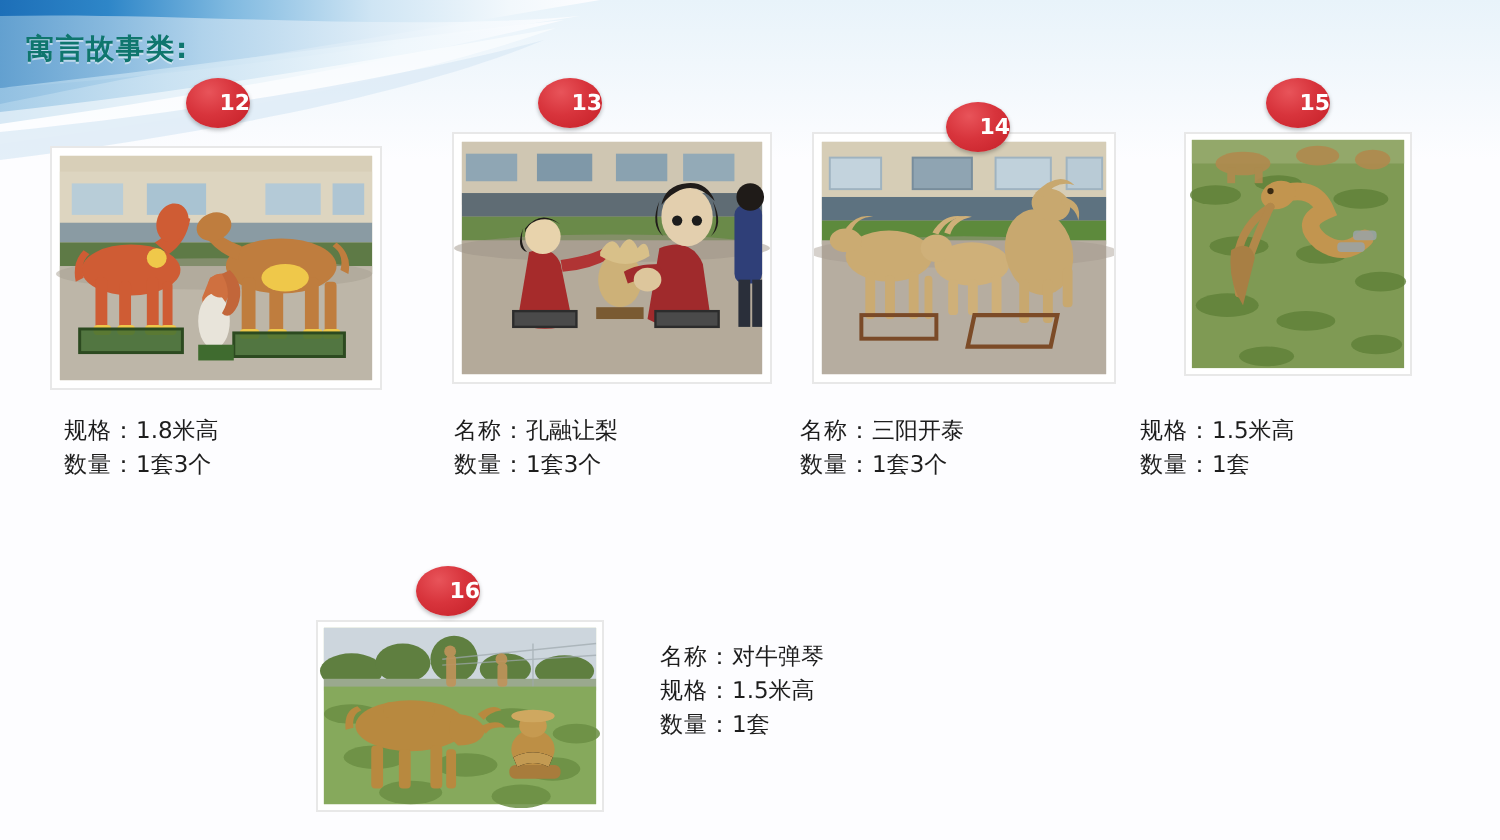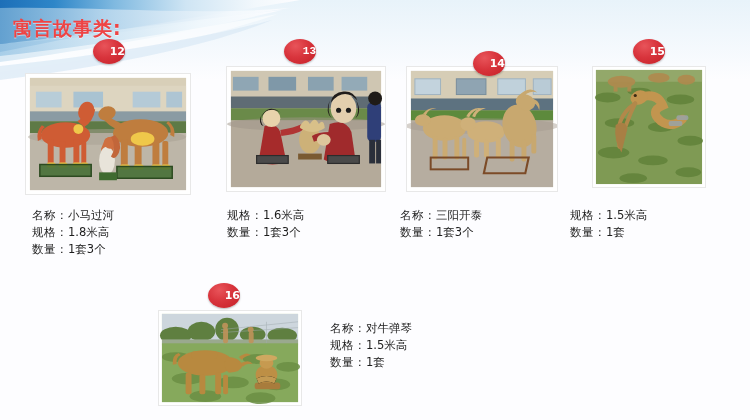--- a/index.html
+++ b/index.html
@@ -20,24 +20,24 @@
     position: absolute;
     left: 0; top: 0;
     width: 750px; height: 80px;
     pointer-events: none;
   }
 
   
   .slide-title {
     position: absolute;
     left: 13px; top: 16px;
-    font-size: 19px;
+    font-size: 14px;
     font-weight: bold;
     letter-spacing: 1px;
-    color: #ef4444;
+    color: #0f766e;
     text-shadow: 0 1px 0 rgba(255,255,255,.5);
     white-space: nowrap;
     z-index: 6;
   }
 
   
   .photo {
     position: absolute;
     overflow: hidden;
     background: #cfcfcf;
@@ -176,21 +176,20 @@
           <ellipse cx="78" cy="84" rx="8" ry="14" fill="#e8e4da"></ellipse>
           <ellipse cx="81" cy="66" rx="6" ry="6" fill="#cf7040"></ellipse>
           <path d="M86,58 q8,8 4,18 q-4,8 -8,4 q6,-10 0,-20 Z" fill="#c2663a"></path>
           <rect x="70" y="96" width="18" height="8" fill="#3f6b2f"></rect>
         </g>
       </g>
     </svg>
   </div>
   <div class="badge" style="left:93px; top:39px;">12</div>
   <div class="caption" style="left:32px; top:207px;">
-    <span class="row"><span class="lbl">名称：</span><span>小马过河</span></span>
     <span class="row"><span class="lbl">规格：</span><span>1.8米高</span></span>
     <span class="row"><span class="lbl">数量：</span><span>1套3个</span></span>
   </div>
 
   <div class="photo" style="left:226px; top:66px; width:160px; height:126px;">
     <svg class="ph-svg" viewBox="0 0 160 126" preserveAspectRatio="none">
       <rect x="0" y="0" width="160" height="126" fill="#ffffff"></rect>
       <g transform="translate(4,4)">
         <rect x="0" y="0" width="152" height="118" fill="#b9b0a0"></rect>
         <rect x="0" y="0" width="152" height="32" fill="#cfc6b2"></rect>
@@ -235,23 +234,23 @@
 
         <g>
           <rect x="138" y="32" width="14" height="40" rx="5" fill="#2f3f78"></rect>
           <rect x="140" y="70" width="6" height="24" fill="#2a2f3a"></rect>
           <rect x="147" y="70" width="5" height="24" fill="#2a2f3a"></rect>
           <ellipse cx="146" cy="28" rx="7" ry="7" fill="#1f1b18"></ellipse>
         </g>
       </g>
     </svg>
   </div>
-  <div class="badge" style="left:284px; top:39px;font-family:Liberation Mono, monospace;">13</div>
+  <div class="badge" style="left:269px; top:39px;">13</div>
   <div class="caption" style="left:227px; top:207px;">
-    <span class="row"><span class="lbl">规格：</span><span>1.6米高</span></span>
+    <span class="row"><span class="lbl">名称：</span><span>孔融让梨</span></span>
     <span class="row"><span class="lbl">数量：</span><span>1套3个</span></span>
   </div>
 
   <div class="photo" style="left:406px; top:66px; width:152px; height:126px;">
     <svg class="ph-svg" viewBox="0 0 152 126" preserveAspectRatio="none">
       <rect x="0" y="0" width="152" height="126" fill="#ffffff"></rect>
       <g transform="translate(4,4)">
         <rect x="0" y="0" width="144" height="118" fill="#b3aa9c"></rect>
         <rect x="0" y="0" width="144" height="34" fill="#d6cdb6"></rect>
         <rect x="4" y="8" width="26" height="16" fill="#c3d3dd" stroke="#9fb3c0"></rect>

